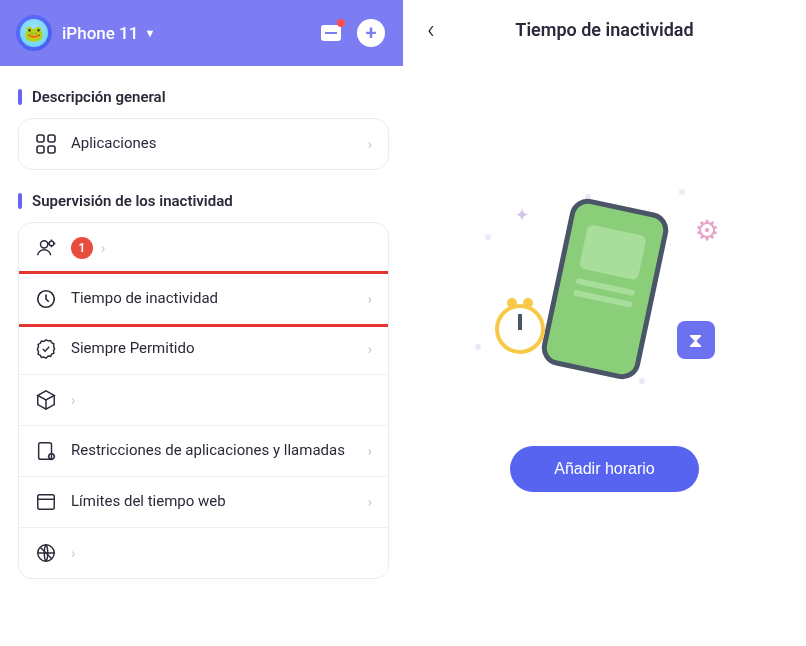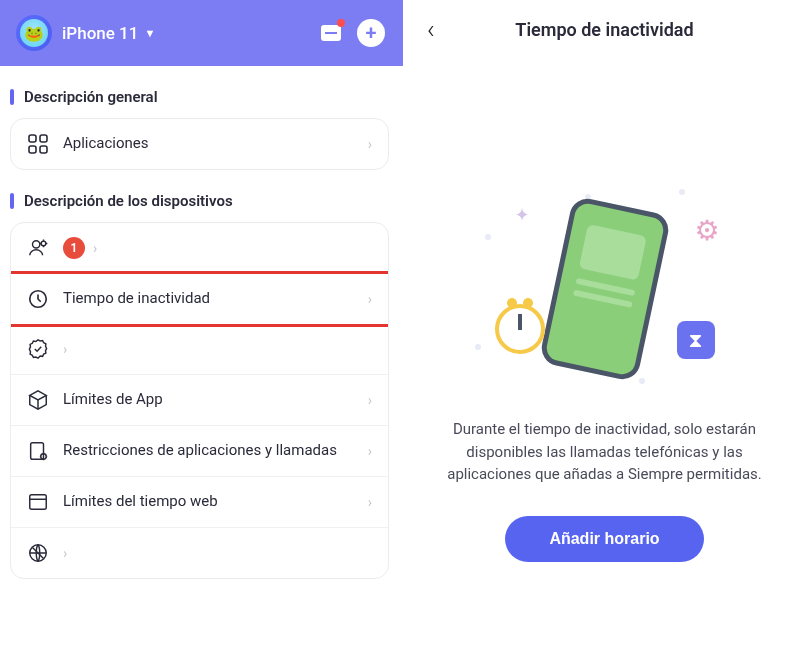--- a/index.html
+++ b/index.html
@@ -9,21 +9,21 @@
 .avatar { width: 36px; height: 36px; border-radius: 50%; background: linear-gradient(135deg, #5b6bff, #4a5eee); display: flex; align-items: center; justify-content: center; font-size: 20px; margin-right: 10px; }
 .avatar-inner { width: 28px; height: 28px; border-radius: 50%; background: radial-gradient(circle at 50% 40%, #a4e5ff, #5bd0f0); display:flex; align-items:center; justify-content:center; font-size:16px;}
 .device-name { font-size: 17px; font-weight: 500; display: flex; align-items: center; justify-content: flex-end; }
 .device-caret { margin-left: 6px; font-size: 11px; }
 .spacer { flex: 1; }
 .hdr-icon { width: 32px; height: 32px; display: flex; align-items: center; justify-content: center; margin-left: 8px; position: relative; }
 .msg-icon-box { width: 20px; height: 16px; background: #fff; border-radius: 3px; position: relative; }
 .msg-icon-box::after { content: ""; position: absolute; width: 12px; height: 2px; background: #7c7df3; top: 7px; left: 4px; }
 .msg-dot { position: absolute; top: 2px; right: 2px; width: 8px; height: 8px; background: #ff4d4f; border-radius: 50%; }
 .plus-btn { width: 28px; height: 28px; background: #fff; border-radius: 50%; display: flex; align-items: center; justify-content: center; color: #7c7df3; font-size: 20px; font-weight: 600; }
-.content { flex: 1; padding: 18px 14px 0 10px; overflow-y: auto; }
+.content { flex: 1; padding: 18px 14px 0 18px; overflow-y: auto; }
 .section-title { display: flex; align-items: center; font-size: 15px; font-weight: 600; color: #2a2a3a; margin-bottom: 12px; margin-top: 4px; }
 .section-bar { width: 4px; height: 16px; background: #6366f1; border-radius: 2px; margin-right: 10px; }
 .card { background: #fff; border: 1px solid #ececf0; border-radius: 14px; overflow: hidden; margin-bottom: 22px; }
 .row { display: flex; align-items: center; padding: 14px 16px; border-bottom: 1px solid #f0f0f4; cursor: pointer; }
 .row:last-child { border-bottom: none; }
 .row-icon { width: 22px; height: 22px; margin-right: 14px; display: flex; align-items: center; justify-content: center; color: #2a2a3a; flex-shrink: 0; }
 .row-label { font-size: 15px; color: #2a2a3a; flex: 1; line-height: 1.3; }
 .row-badge { background: #e84c3d; color: #fff; width: 22px; height: 22px; border-radius: 50%; display: flex; align-items: center; justify-content: center; font-size: 12px; font-weight: 600; margin-right: 8px; }
 .row-chev { color: #c5c5d0; font-size: 14px; }
 .highlight { border: 3px solid #e3342f; border-radius: 0; margin: -3px; position: relative; z-index: 2; }
@@ -38,21 +38,21 @@
 .phone::after { content: ""; position: absolute; top: 75px; left: 15px; width: 60px; height: 6px; background: #a8dd9b; border-radius: 3px; box-shadow: 0 12px 0 #a8dd9b; }
 .clock { position: absolute; left: 30px; bottom: 40px; width: 50px; height: 50px; background: #fff; border: 4px solid #f7c948; border-radius: 50%; z-index: 3; }
 .clock::before { content: ""; position: absolute; top: -10px; left: 8px; width: 10px; height: 10px; background: #f7c948; border-radius: 50%; box-shadow: 16px 0 0 #f7c948; }
 .clock::after { content: ""; position: absolute; top: 50%; left: 50%; width: 2px; height: 14px; background: #4a5568; transform-origin: bottom; transform: translate(-50%, -100%) rotate(0deg); box-shadow: 0 0 0 1px #4a5568; }
 .hourglass { position: absolute; right: 30px; bottom: 35px; width: 38px; height: 38px; background: #6b72f0; border-radius: 8px; display: flex; align-items: center; justify-content: center; color: #fff; font-size: 20px; z-index: 3; }
 .gear { position: absolute; right: 25px; top: 30px; color: #e8a5c8; font-size: 28px; }
 .sparkle { position: absolute; left: 50px; top: 20px; color: #d4c4e8; font-size: 18px; }
 .dots-bg { position: absolute; inset: 0; }
 .dot { position: absolute; width: 6px; height: 6px; background: #e8eaf6; border-radius: 50%; }
 .desc { text-align: center; font-size: 15px; color: #4a4a5a; line-height: 1.5; margin-top: 24px; padding: 0 8px; }
-.cta { margin-top: 30px; background: #5764f0; color: #fff; font-size: 16px; font-weight: 700; padding: 14px 44px; border-radius: 28px; border: none; cursor: pointer; }
+.cta { margin-top: 52px; background: #5764f0; color: #fff; font-size: 16px; font-weight: 400; padding: 14px 44px; border-radius: 28px; border: none; cursor: pointer; }
 svg { display: block; }
 </style>
 </head>
 <body>
 
 <div class="left-panel">
   <div class="header">
     <div class="avatar">
       <div class="avatar-inner">🐸</div>
     </div>
@@ -85,21 +85,21 @@
               <rect x="12" y="12" width="7" height="7" rx="2"></rect>
             </svg>
         </div>
         <div class="row-label">Aplicaciones</div>
         <div class="row-chev">›</div>
       </div>
     </div>
 
     <div class="section-title">
       <div class="section-bar"></div>
-      <span>Descripción de los dispositivos</span>
+      <span>Supervisión de los inactividad</span>
     </div>
     <div class="card">
       <div class="row">
         <div class="row-icon">
           <svg width="22" height="22" viewBox="0 0 24 24" fill="none" stroke="#2a2a3a" stroke-width="1.6">
               <circle cx="10" cy="8" r="4"></circle>
               <path d="M3 20c0-3.3 3.1-6 7-6s7 2.7 7 6"></path>
               <circle cx="18" cy="7" r="2.5"></circle>
               <path d="M18 4.5V2.8M18 9.5v1.7M20.5 7h1.7M15.5 7h-1.7"></path>
             </svg>
@@ -117,31 +117,31 @@
         <div class="row-label">Tiempo de inactividad</div>
         <div class="row-chev">›</div>
       </div>
       <div class="row">
         <div class="row-icon">
           <svg width="22" height="22" viewBox="0 0 24 24" fill="none" stroke="#2a2a3a" stroke-width="1.6">
               <path d="M12 2l2.4 1.2 2.6-.4 1.2 2.4 2.4 1.2-.4 2.6 1.2 2.4-1.2 2.4.4 2.6-2.4 1.2-1.2 2.4-2.6-.4L12 22l-2.4-1.2-2.6.4-1.2-2.4-2.4-1.2.4-2.6L2.6 12l1.2-2.4-.4-2.6 2.4-1.2 1.2-2.4 2.6.4z"></path>
               <path d="M8.5 12l2.5 2.5 4.5-5"></path>
             </svg>
         </div>
+        <div class="row-label">Siempre Permitido</div>
         <div class="row-chev">›</div>
       </div>
       <div class="row">
         <div class="row-icon">
           <svg width="22" height="22" viewBox="0 0 24 24" fill="none" stroke="#2a2a3a" stroke-width="1.6">
               <path d="M3 7l9-5 9 5-9 5z"></path>
               <path d="M3 7v10l9 5 9-5V7"></path>
               <path d="M12 12v10"></path>
             </svg>
         </div>
-        <div class="row-label">Límites de App</div>
         <div class="row-chev">›</div>
       </div>
       <div class="row">
         <div class="row-icon">
           <svg width="22" height="22" viewBox="0 0 24 24" fill="none" stroke="#2a2a3a" stroke-width="1.6">
               <rect x="4" y="3" width="14" height="18" rx="2"></rect>
               <circle cx="18" cy="18" r="3"></circle>
               <path d="M18 15v-1M18 22v-1M21 18h1M14 18h1"></path>
             </svg>
         </div>
@@ -186,16 +186,15 @@
       <div class="dot" style="top:5px;right:60px"></div>
       <div class="dot" style="bottom:10px;right:100px"></div>
     </div>
     <div class="sparkle">✦</div>
     <div class="gear">⚙</div>
     <div class="phone"></div>
     <div class="clock"></div>
     <div class="hourglass">⧗</div>
   </div>
 
-  <div class="desc">Durante el tiempo de inactividad, solo estarán disponibles las llamadas telefónicas y las aplicaciones que añadas a Siempre permitidas.</div>
 
   <button class="cta">Añadir horario</button>
 </div>
 
 </body></html>

